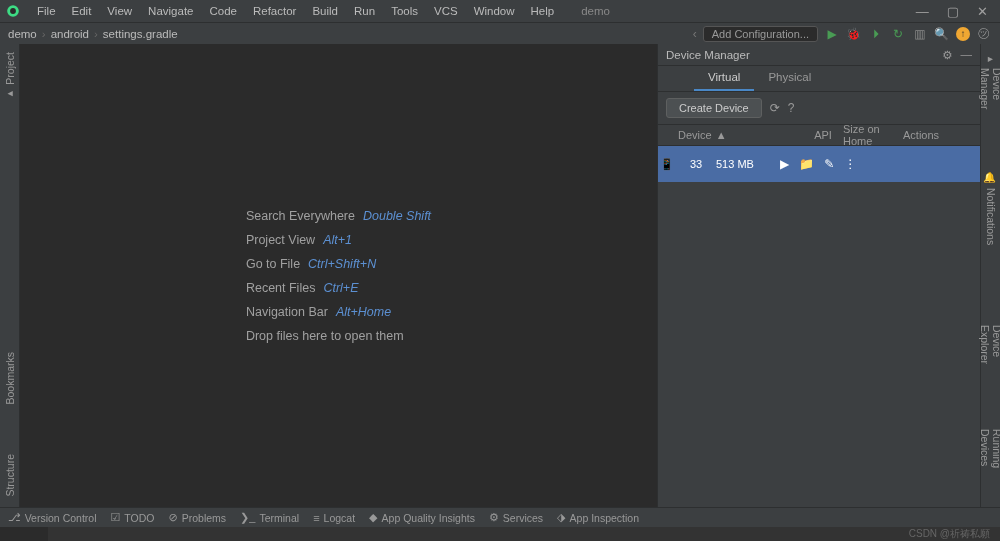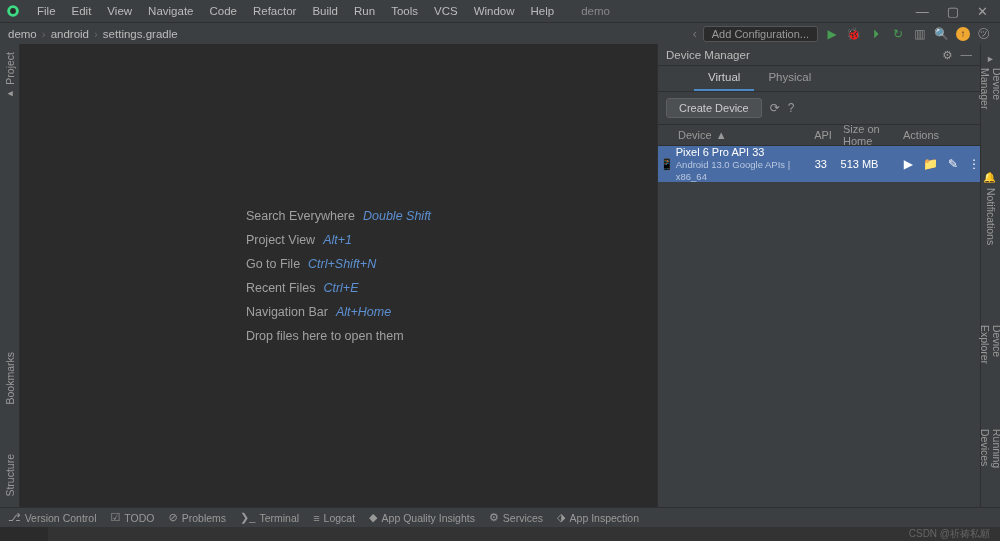--- a/index.html
+++ b/index.html
@@ -182,24 +182,20 @@
       <div class="col-device">
           <span>Device</span>
           <span>▲</span>
         </div>
       <div class="col-api">API</div>
       <div class="col-size">Size on Home</div>
       <div class="col-actions">Actions</div>
     </div>
     <div class="dp-row">
       <div class="dev-icon">📱</div>
-      <div class="dev-info">
-        <div>Pixel 6 Pro API 33</div>
-        <div class="dev-sub">Android 13.0 Google APIs | x86_64</div>
-      </div>
       <div class="row-api">33</div>
       <div class="row-size">513 MB</div>
       <div class="row-actions">
         <span>▶</span>
         <span>📁</span>
         <span>✎</span>
         <span>⋮</span>
       </div>
     </div>
   </div>

